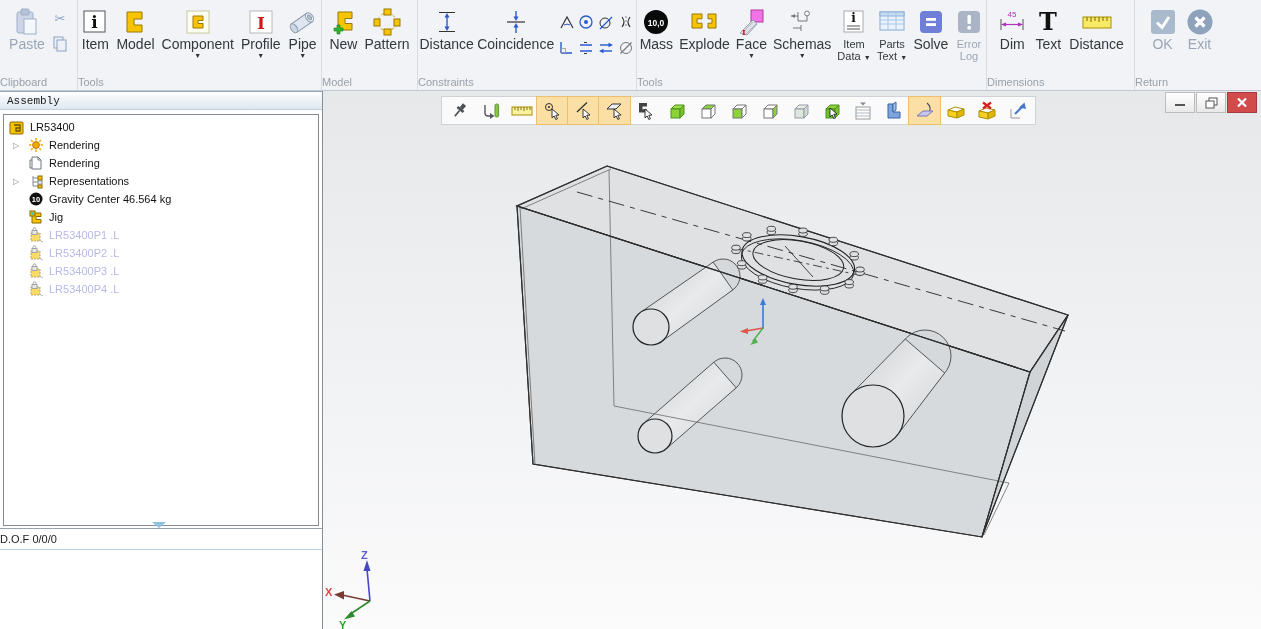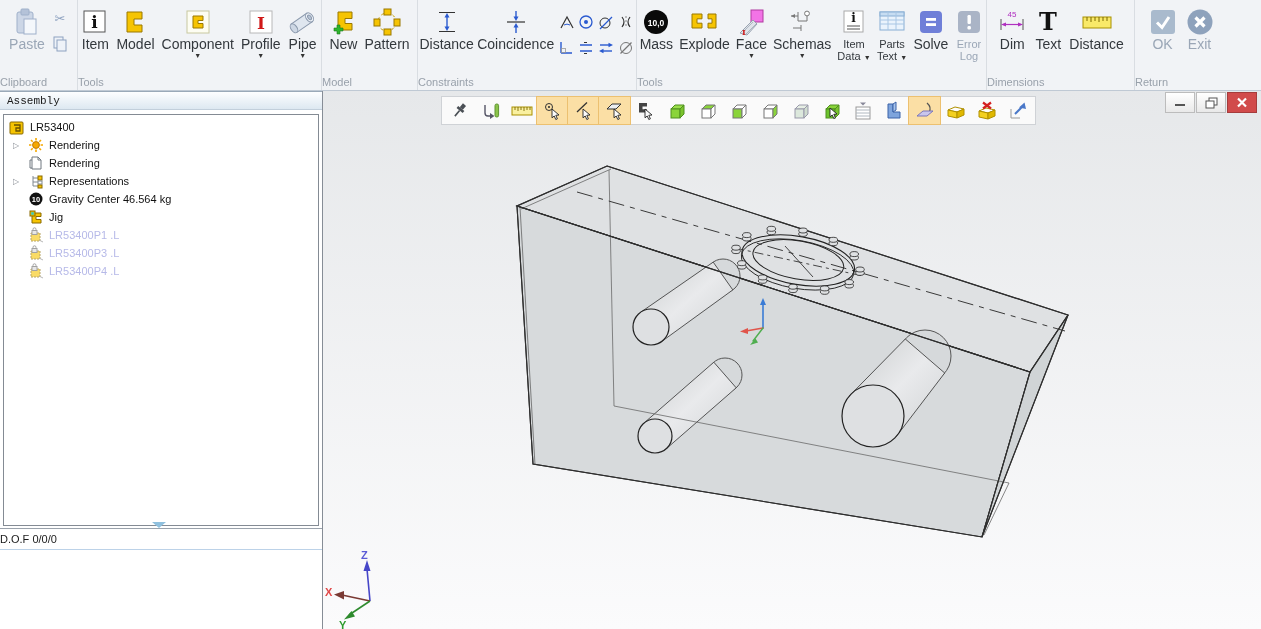--- a/index.html
+++ b/index.html
@@ -488,20 +488,32 @@
       <div class="trow child muted">
         <span class="texp"></span>
         <span class="ticon">
             <svg width="16" height="16" opacity="0.6">
           <rect x="3" y="6" width="9" height="8" fill="#f6c402" stroke="#8a6a00" stroke-dasharray="2 1"></rect>
           <rect x="4" y="3.5" width="5" height="4" fill="#d8d8d8" stroke="#666"></rect>
           <path d="M5,3.5 v-1.2 a1.5,1.5 0 0 1 3,0 V3.5" fill="none" stroke="#666"></path>
           <path d="M11,13 l4,2" stroke="#888"></path>
             </svg>
           </span>
+        <span class="tlabel">LR53400P2 .L</span>
+      </div>
+      <div class="trow child muted">
+        <span class="texp"></span>
+        <span class="ticon">
+            <svg width="16" height="16" opacity="0.6">
+          <rect x="3" y="6" width="9" height="8" fill="#f6c402" stroke="#8a6a00" stroke-dasharray="2 1"></rect>
+          <rect x="4" y="3.5" width="5" height="4" fill="#d8d8d8" stroke="#666"></rect>
+          <path d="M5,3.5 v-1.2 a1.5,1.5 0 0 1 3,0 V3.5" fill="none" stroke="#666"></path>
+          <path d="M11,13 l4,2" stroke="#888"></path>
+            </svg>
+          </span>
         <span class="tlabel">LR53400P3 .L</span>
       </div>
       <div class="trow child muted">
         <span class="texp"></span>
         <span class="ticon">
             <svg width="16" height="16" opacity="0.6">
           <rect x="3" y="6" width="9" height="8" fill="#f6c402" stroke="#8a6a00" stroke-dasharray="2 1"></rect>
           <rect x="4" y="3.5" width="5" height="4" fill="#d8d8d8" stroke="#666"></rect>
           <path d="M5,3.5 v-1.2 a1.5,1.5 0 0 1 3,0 V3.5" fill="none" stroke="#666"></path>
           <path d="M11,13 l4,2" stroke="#888"></path>

